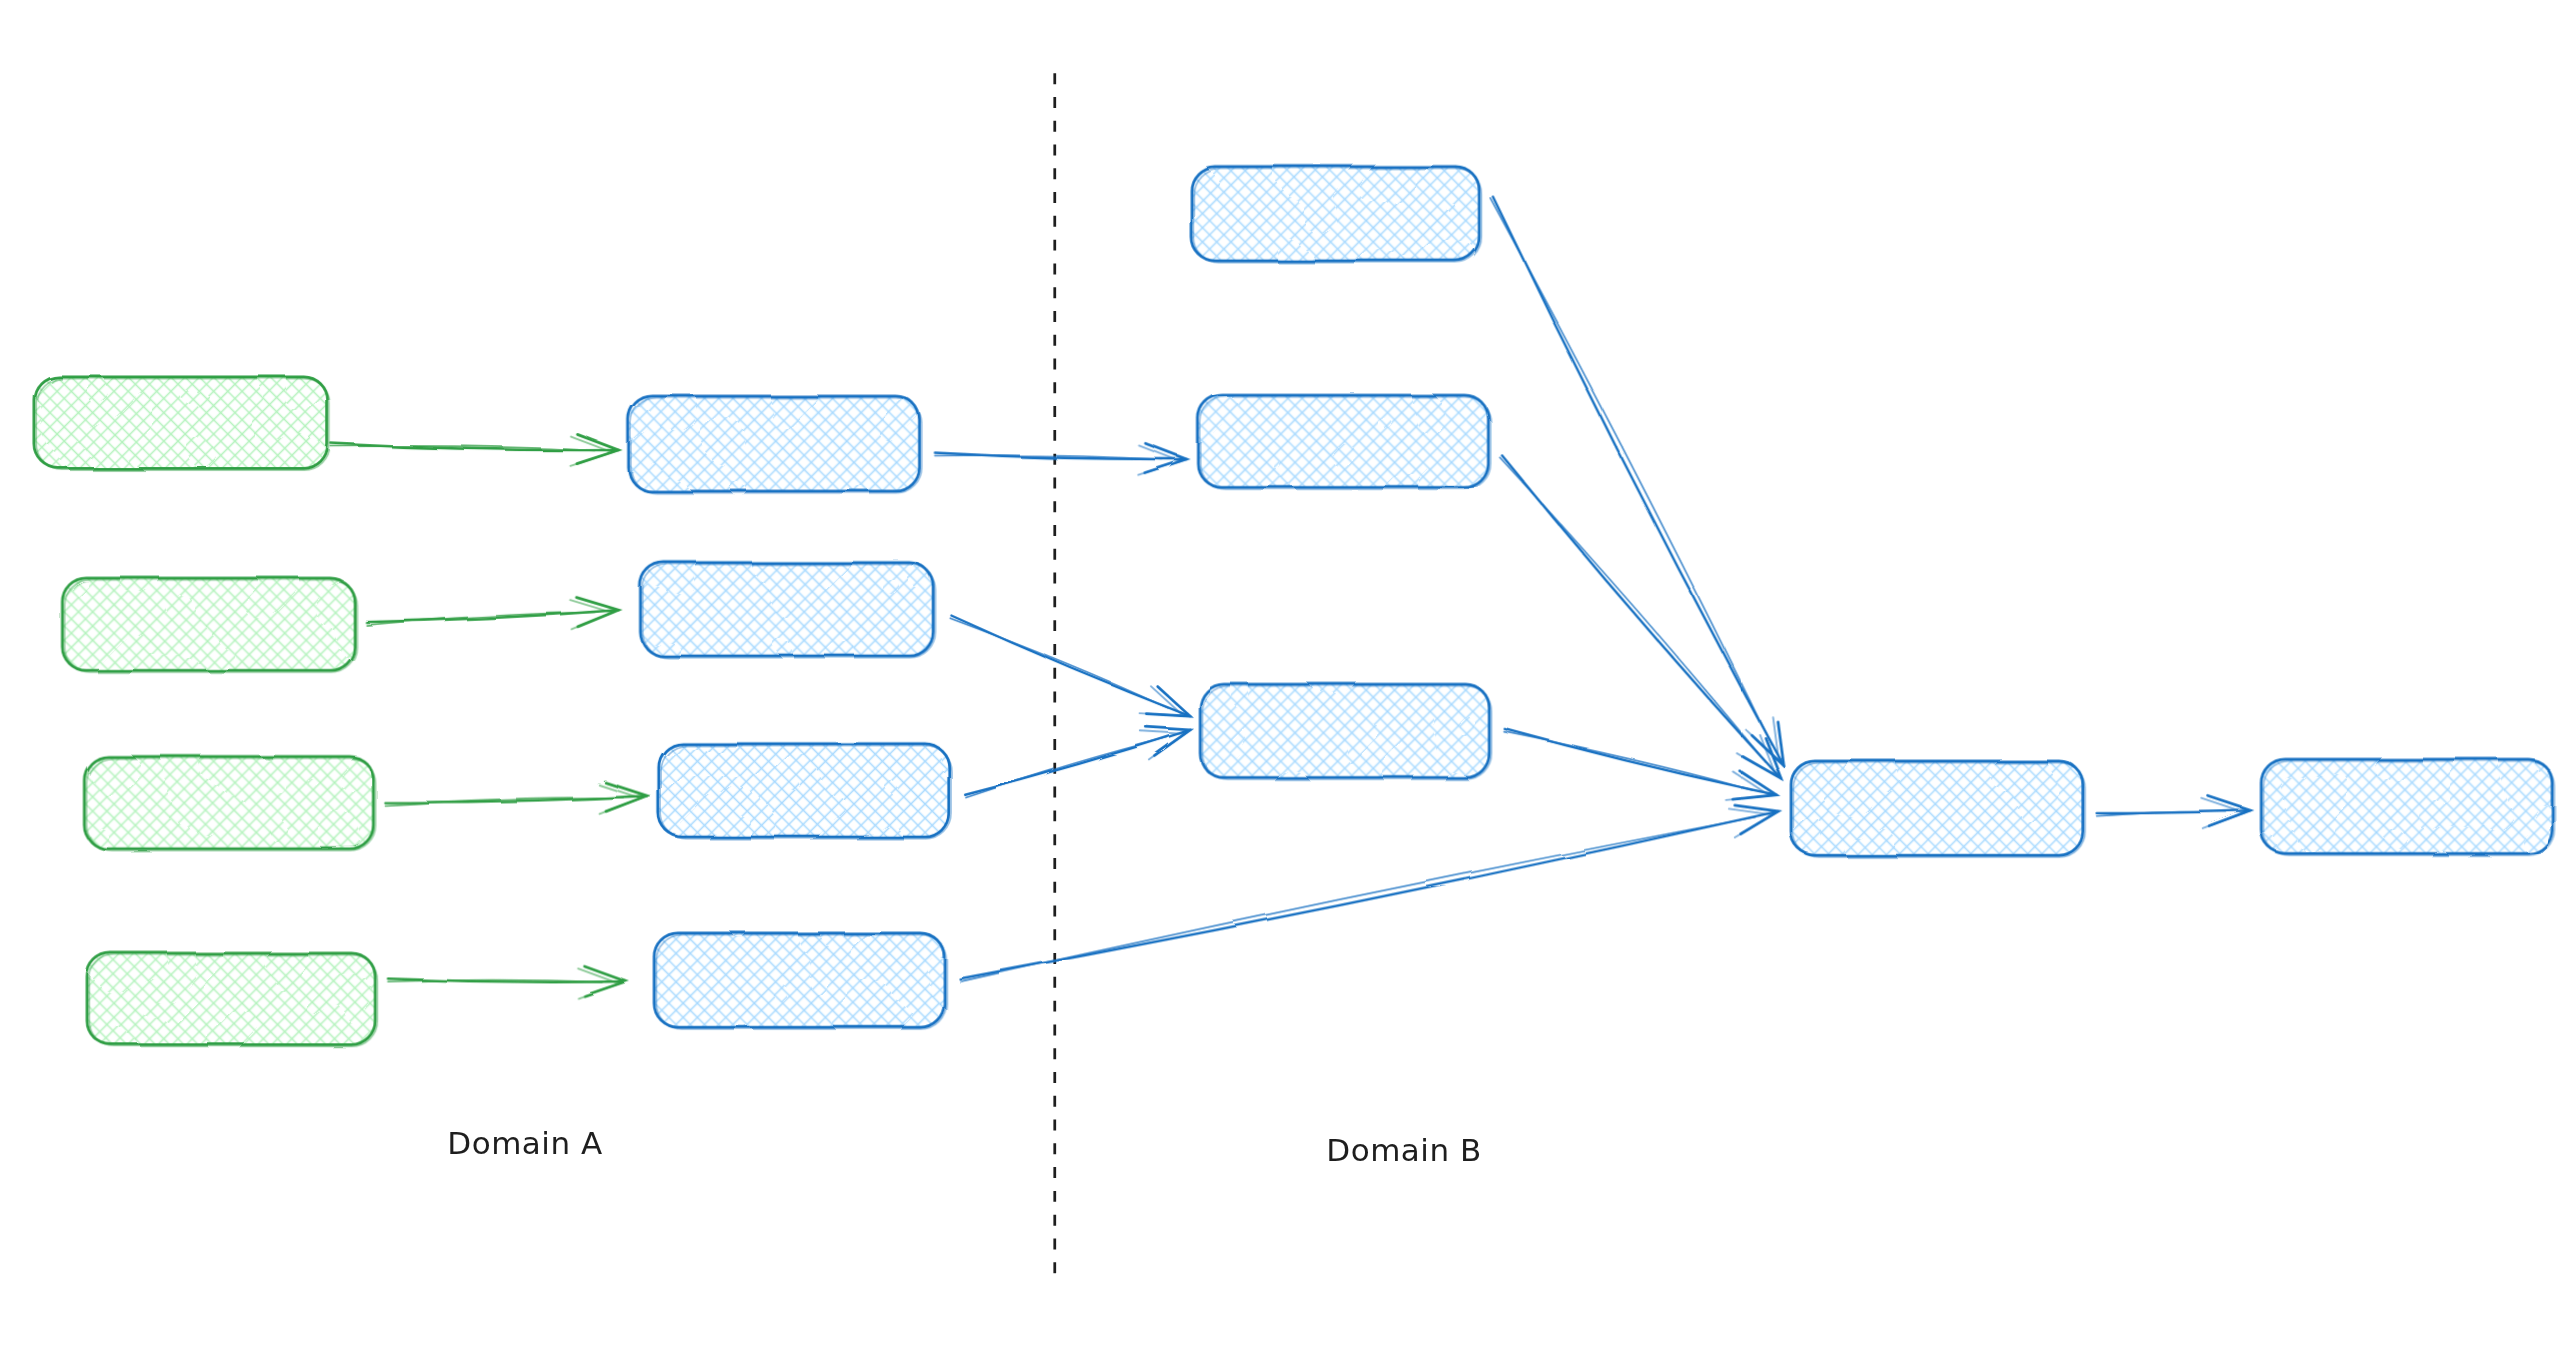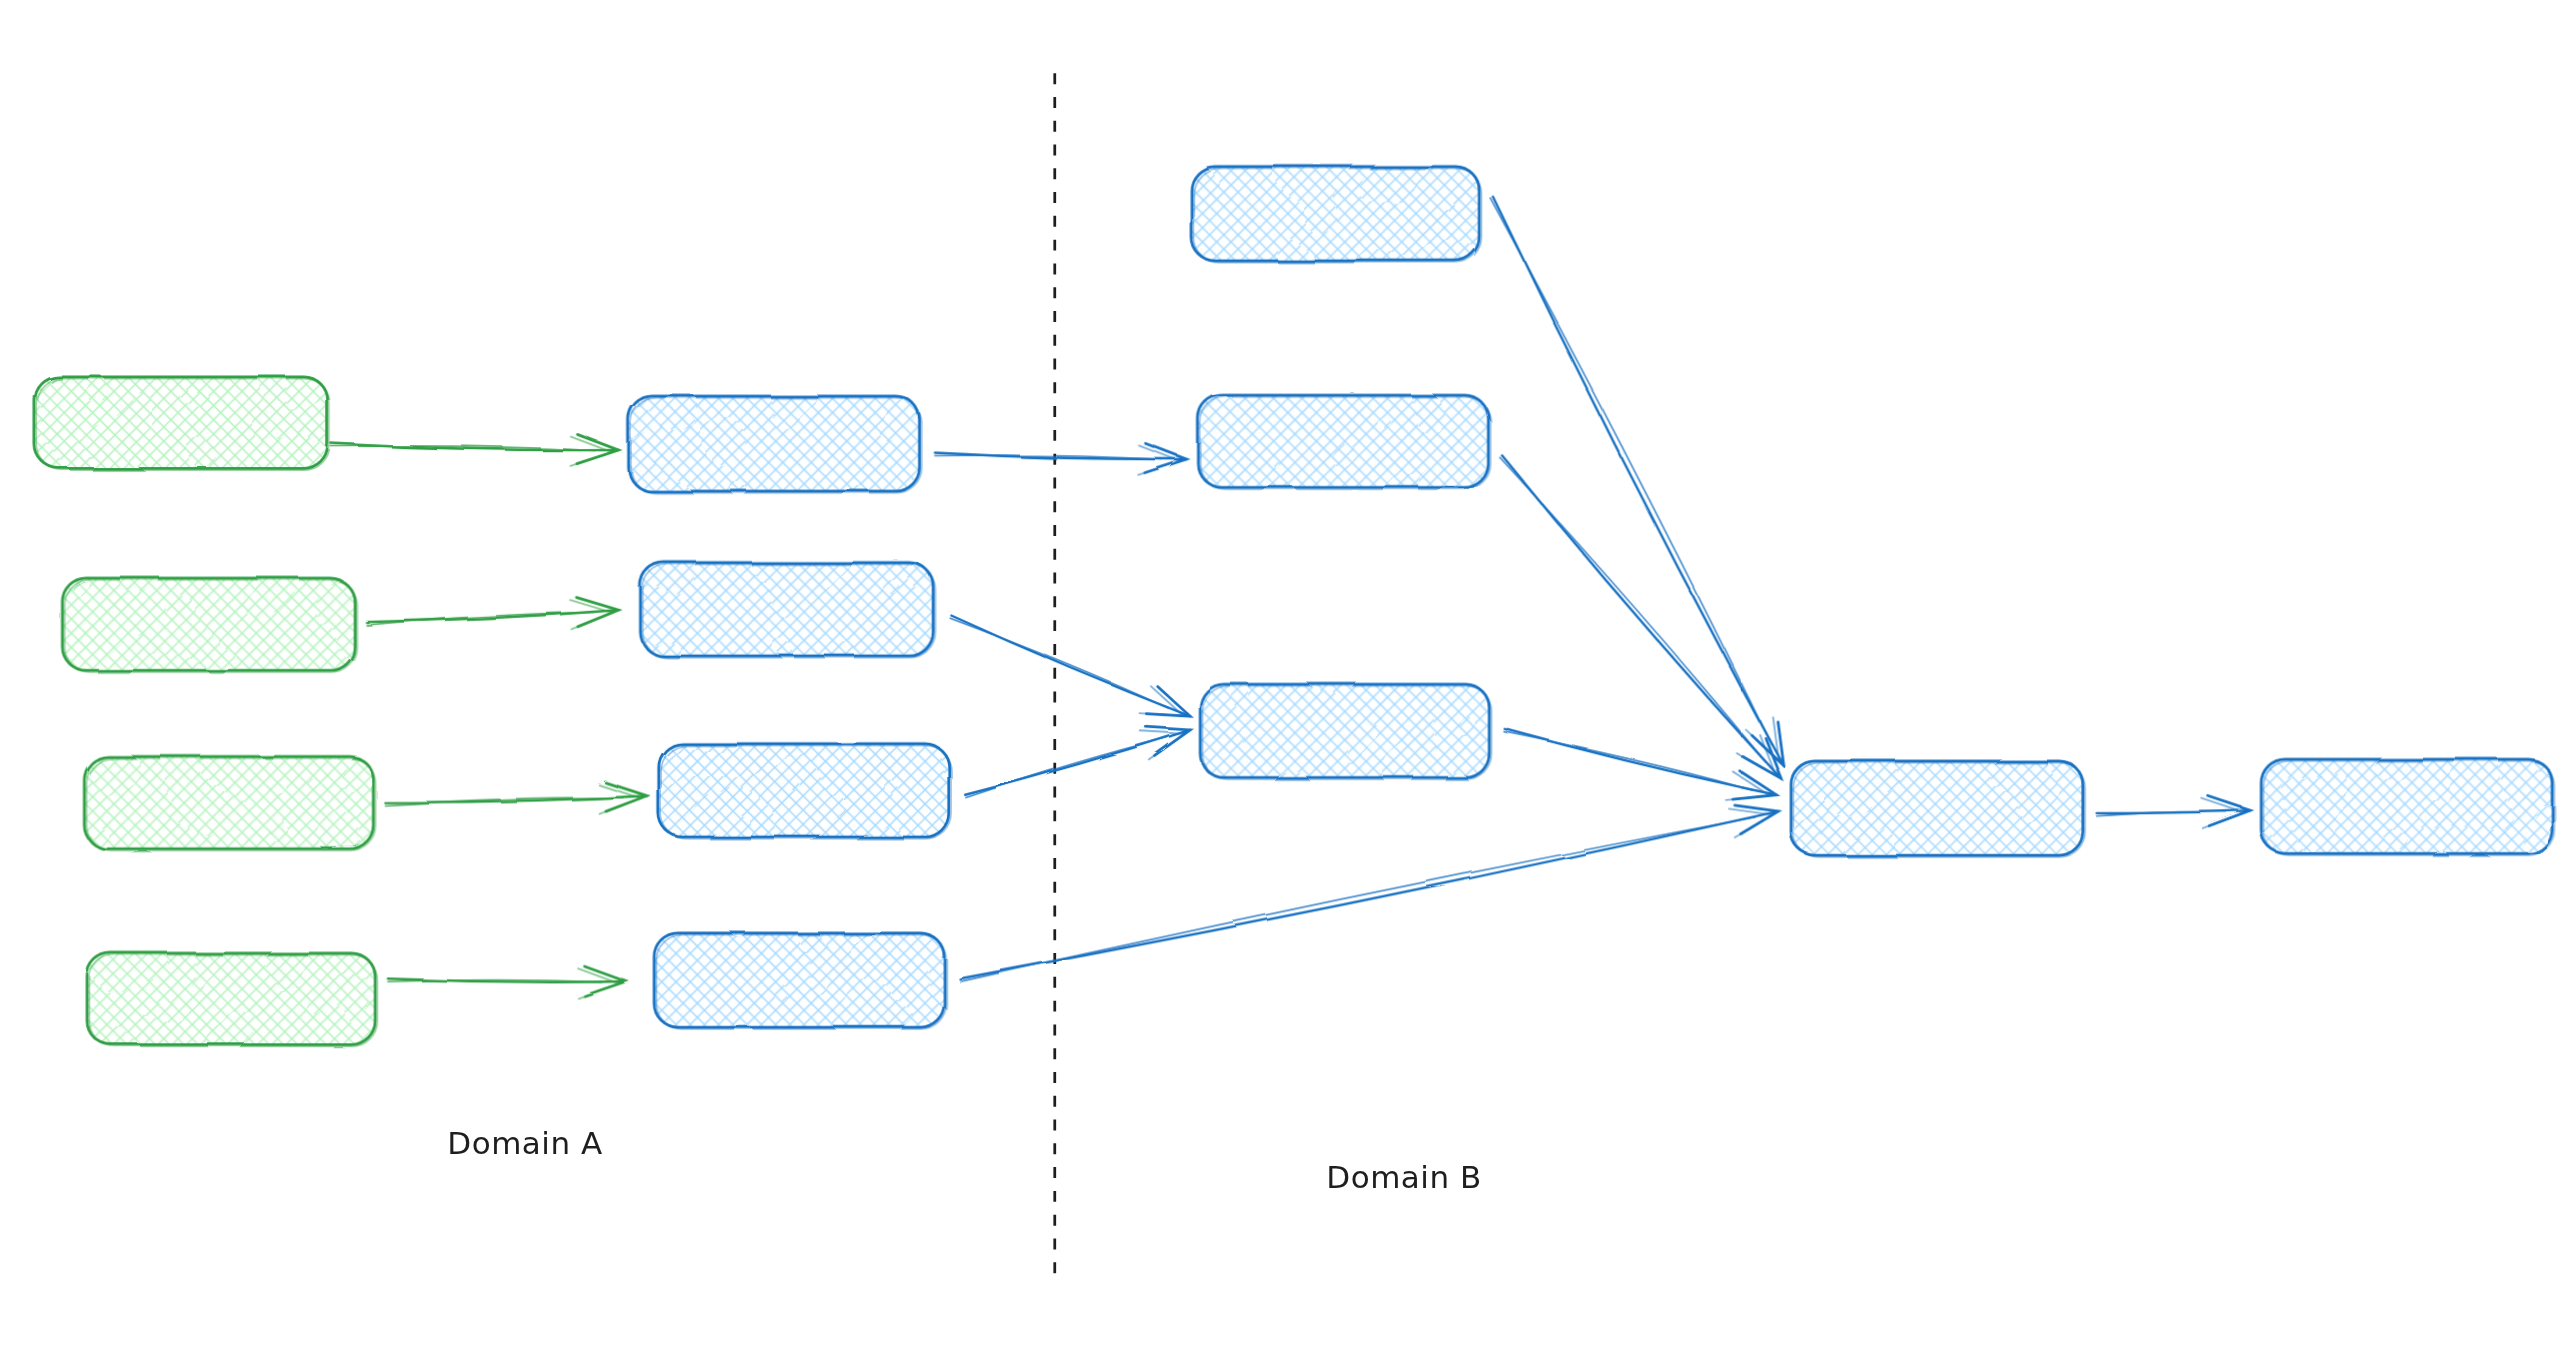--- a/index.html
+++ b/index.html
@@ -20,21 +20,21 @@
     position: absolute;
     transform: translate(-50%, -50%);
     font-size: 31px;
     font-weight: 500;
     letter-spacing: 0.5px;
     color: #1e1e1e;
     white-space: nowrap;
     user-select: none;
   }
   .domain-label-a { left: 525px;  top: 1143px; }
-  .domain-label-b { left: 1404px; top: 1150px; margin-top: 27px; }
+  .domain-label-b { left: 1404px; top: 1150px; }
 </style>
 </head>
 <body>
 
 <div class="stage">
   <svg id="diagram-svg" width="2576" height="1372" viewBox="0 0 2816 1500">
       <defs>
         <pattern id="hatch-green" width="11" height="11" patternUnits="userSpaceOnUse" patternTransform="rotate(45)">
           <line x1="5.5" y1="0" x2="5.5" y2="11" stroke="#b2f2bb" stroke-width="1.6"></line>
           <line x1="0" y1="5.5" x2="11" y2="5.5" stroke="#b2f2bb" stroke-width="1.6"></line>

